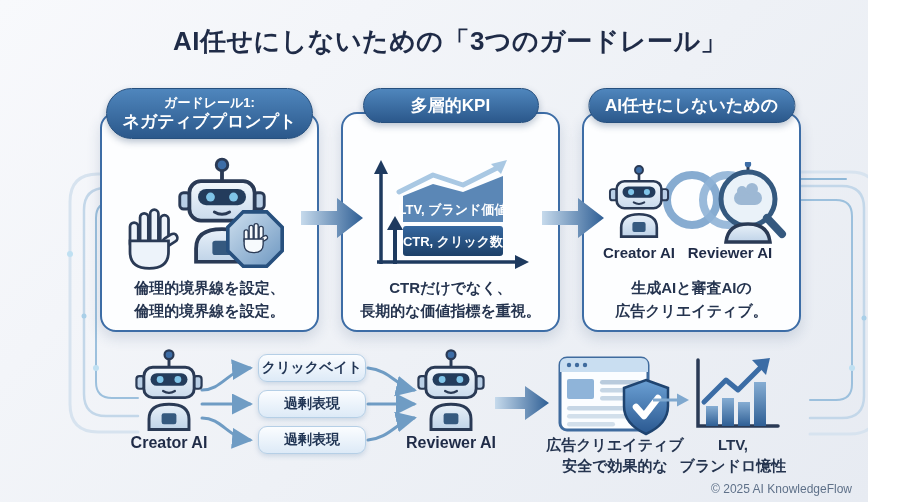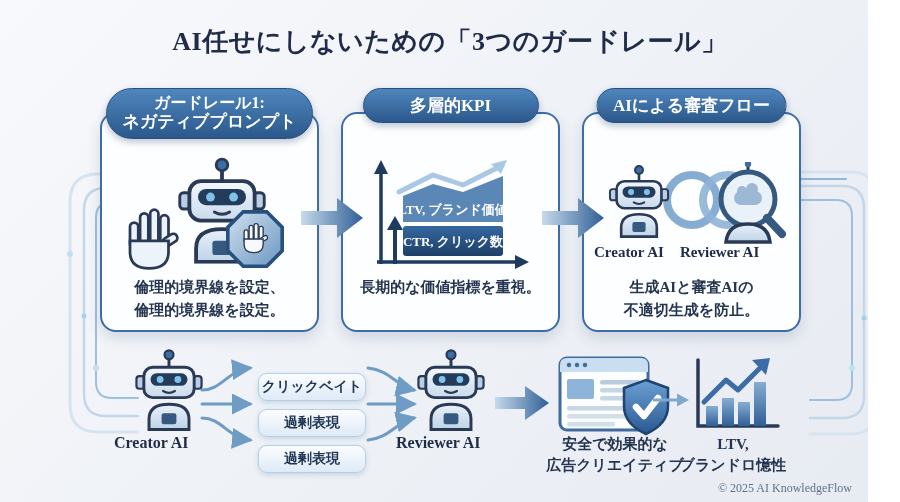--- a/index.html
+++ b/index.html
@@ -1,61 +1,60 @@
 <!DOCTYPE html>
 <html><head>
 <meta charset="utf-8">
 <style>
   * { margin:0; padding:0; box-sizing:border-box; }
   html,body { width:900px; height:502px; }
   body { font-family:"Liberation Sans","DejaVu Sans",sans-serif; }
   .canvas{
     position:relative; width:868px; height:502px; overflow:hidden;
     background:linear-gradient(135deg,#f8f9fc 0%,#eef1f6 55%,#e7ebf2 100%);
-    font-family:Liberation Serif, serif;
   }
   .deco{ position:absolute; z-index:0; }
   .title{
     position:absolute; top:24px; left:0; width:900px; text-align:center;
     font-size:26px; font-weight:bold; color:#1f2b47; letter-spacing:.5px; z-index:3;
   }
   
   .card{
     position:absolute; top:112px; width:219px; height:220px; z-index:2;
     background:#fdfeff; border:2px solid #3d6da6; border-radius:16px;
     box-shadow:0 6px 14px rgba(40,70,110,.16);
   }
   .pill{
     position:absolute; top:-26px; left:50%; transform:translateX(-50%);
     min-width:176px; padding:6px 16px; border-radius:26px;
     background:linear-gradient(180deg,#4f86bd 0%,#2b588b 100%);
     border:1px solid #27507e; box-shadow:0 3px 7px rgba(30,60,100,.3);
     text-align:center; color:#fff; white-space:nowrap;
   }
-  .pill .l1{ display:block; font-size:16px; font-weight:bold; line-height:16px; }
+  .pill .l1{ display:block; font-size:13px; font-weight:bold; line-height:16px; }
   .pill .l2{ display:block; font-size:17px; font-weight:bold; line-height:21px; }
   .caption{
     position:absolute; left:0; width:100%; text-align:center;
     font-size:15px; font-weight:bold; color:#25344f; line-height:23px; z-index:2;
   }
   .card .caption{ top:162px; }
   .ico{ position:absolute; z-index:1; }
   .ai-label{
-    position:absolute; text-align:left; font-size:15px; font-weight:bold; color:#1f2b47; z-index:2;
+    position:absolute; text-align:center; font-size:15px; font-weight:bold; color:#1f2b47; z-index:2;
   }
   
   .big-arrow{ position:absolute; z-index:3; }
   
   .flow-pill{
     position:absolute; left:258px; width:108px; height:28px; z-index:2;
     background:linear-gradient(180deg,#fbfdff 0%,#ddeaf7 100%);
     border:1.5px solid #b5cfe6; border-radius:9px;
     box-shadow:0 2px 5px rgba(90,130,175,.25);
     display:flex; align-items:center; justify-content:center;
-    font-size:14px; font-weight:bold; color:#223655;margin-top:19px;
+    font-size:14px; font-weight:bold; color:#223655;
   }
   .flow-caption{
     position:absolute; text-align:center; font-size:15px; font-weight:bold;
     color:#25344f; line-height:21px; z-index:2;
   }
   .footer{
     position:absolute; right:16px; bottom:6px; font-size:12px; color:#5f7189; z-index:3;
   }
   svg{ display:block; }
 </style>
@@ -192,51 +191,52 @@
 
       <path d="M32,64 V38 L62,26 L92,34 L132,18 V64 Z" fill="#5b87b6"></path>
       <polyline points="28,34 62,17 92,27 126,10" fill="none" stroke="#a9c8e3" stroke-width="5" stroke-linejoin="round" stroke-linecap="round"></polyline>
       <polygon points="136,2 120,6 130,16" fill="#a9c8e3"></polygon>
       <text x="82" y="56" text-anchor="middle" font-size="13" font-weight="bold" fill="#ffffff">LTV, ブランド価値</text>
 
       <rect x="32" y="68" width="100" height="30" rx="3" fill="url(#ctrGrad)"></rect>
       <text x="82" y="88" text-anchor="middle" font-size="13" font-weight="bold" fill="#ffffff">CTR, クリック数</text>
     </svg>
     <p class="caption">
+      <span style="display:block">CTRだけでなく、</span>
       <span style="display:block">長期的な価値指標を重視。</span>
     </p>
   </section>
 
   <svg class="big-arrow" style="left:542px; top:196px;" width="62" height="44" viewBox="0 0 62 44">
     <polygon points="0,15 36,15 36,2 62,22 36,42 36,29 0,29" fill="url(#arrowGrad)"></polygon>
   </svg>
 
   <section class="card" style="left:582px">
     <div class="pill">
-      <span class="l2">AIによる審査フロー</span>
+      <span class="l2">AI任せにしないための</span>
     </div>
     <svg class="ico" style="left:12px; top:48px;" width="196" height="84" viewBox="0 0 196 84">
       <circle cx="96" cy="38" r="25" fill="none" stroke="#7aa3cc" stroke-width="8" opacity="0.9"></circle>
       <circle cx="132" cy="38" r="25" fill="none" stroke="#8fb2d6" stroke-width="8" opacity="0.9"></circle>
       <use href="#robot" x="10" y="2" width="66" height="74"></use>
 
       <line x1="152" y1="2" x2="152" y2="9" stroke="#2a3a55" stroke-width="3"></line>
       <circle cx="152" cy="2" r="3.2" fill="#3d6da6"></circle>
       <circle cx="152" cy="37" r="27" fill="#eaf2f9" stroke="#35597f" stroke-width="5"></circle>
       <rect x="138" y="29" width="28" height="14" rx="7" fill="#9db8d4"></rect>
       <circle cx="146" cy="29" r="5" fill="#9db8d4"></circle>
       <circle cx="156" cy="27" r="6" fill="#9db8d4"></circle>
       <line x1="171" y1="56" x2="186" y2="72" stroke="#35597f" stroke-width="8" stroke-linecap="round"></line>
       <path d="M130,80 Q132,62 152,62 Q172,62 174,80 Z" fill="url(#bodyGrad)" stroke="#2a3a55" stroke-width="3.5"></path>
     </svg>
     <span class="ai-label" style="left:10px; top:130px; width:90px;">Creator AI</span>
     <span class="ai-label" style="left:96px; top:130px; width:100px;">Reviewer AI</span>
     <p class="caption">
       <span style="display:block">生成AIと審査AIの</span>
-      <span style="display:block">不適切生成を防止。</span>
+      <span style="display:block">広告クリエイティブ。</span>
     </p>
   </section>
 
   <svg class="ico" style="left:132px; top:348px; z-index:2;" width="74" height="83" viewBox="0 0 100 112">
     <use href="#robot"></use>
   </svg>
   <span class="ai-label" style="left:114px; top:434px; width:110px; font-size:16px;">Creator AI</span>
 
   <svg class="deco" style="left:200px; top:350px; z-index:1;" width="60" height="112" viewBox="0 0 60 112">
     <g fill="none" stroke="#6f9cc4" stroke-width="3" stroke-linecap="round">
@@ -277,22 +277,22 @@
     <rect x="42" y="26" width="40" height="4.5" rx="2.2" fill="#b9cbdd"></rect>
     <rect x="42" y="34" width="40" height="4.5" rx="2.2" fill="#c6d6e5"></rect>
     <rect x="42" y="42" width="31" height="4.5" rx="2.2" fill="#c6d6e5"></rect>
     <rect x="9" y="52" width="73" height="4.5" rx="2.2" fill="#c6d6e5"></rect>
     <rect x="9" y="60" width="73" height="4.5" rx="2.2" fill="#d2dfeb"></rect>
     <rect x="9" y="68" width="48" height="4.5" rx="2.2" fill="#d2dfeb"></rect>
     <path d="M88,26 L110,34 V52 Q110,70 88,80 Q66,70 66,52 V34 Z" fill="url(#shieldGrad)" stroke="#1f4470" stroke-width="2.5"></path>
     <polyline points="78,53 86,62 100,44" fill="none" stroke="#ffffff" stroke-width="6.5" stroke-linecap="round" stroke-linejoin="round"></polyline>
   </svg>
   <p class="flow-caption" style="left:545px; top:434px; width:140px;">
+    <span style="display:block">広告クリエイティブ</span>
     <span style="display:block">安全で効果的な</span>
-    <span style="display:block">広告クリエイティブ</span>
   </p>
 
   <svg class="deco" style="left:653px; top:392px; z-index:2;" width="36" height="16" viewBox="0 0 36 16">
     <line x1="0" y1="8" x2="26" y2="8" stroke="#7fa8cf" stroke-width="3"></line>
     <polygon points="24,1.5 36,8 24,14.5" fill="#7fa8cf"></polygon>
   </svg>
 
   <svg class="ico" style="left:688px; top:356px; z-index:2;" width="92" height="80" viewBox="0 0 92 80">
     <path d="M10,4 V70 H90" fill="none" stroke="#2a3a55" stroke-width="3.5" stroke-linecap="round"></path>
     <rect x="18" y="50" width="12" height="20" fill="url(#barGrad)"></rect>

